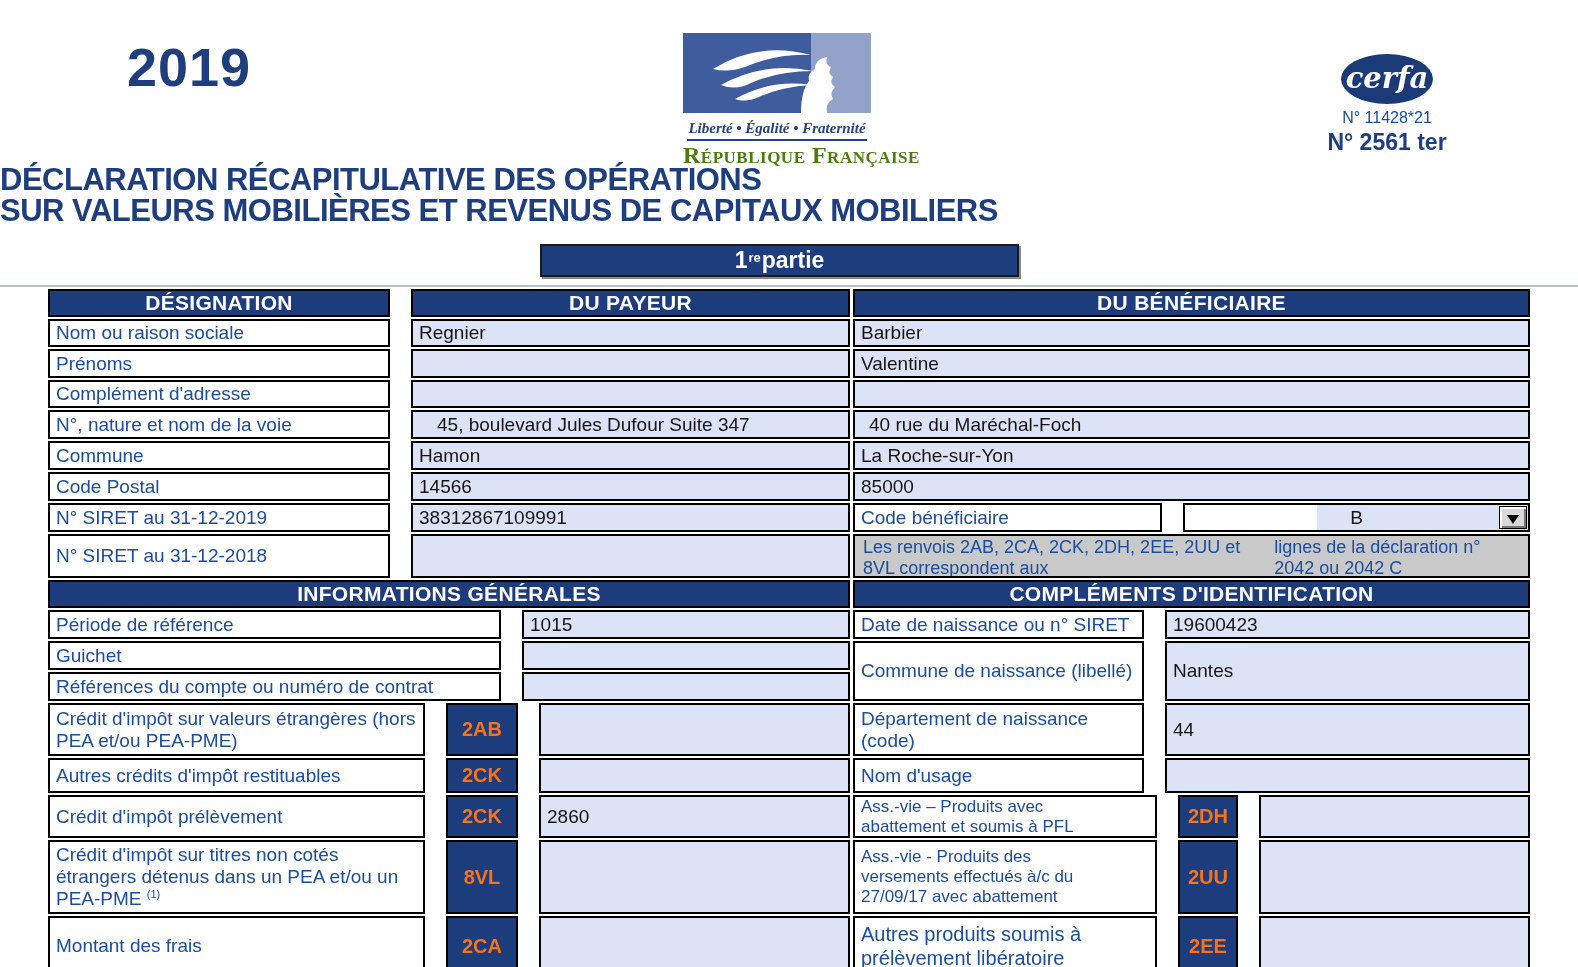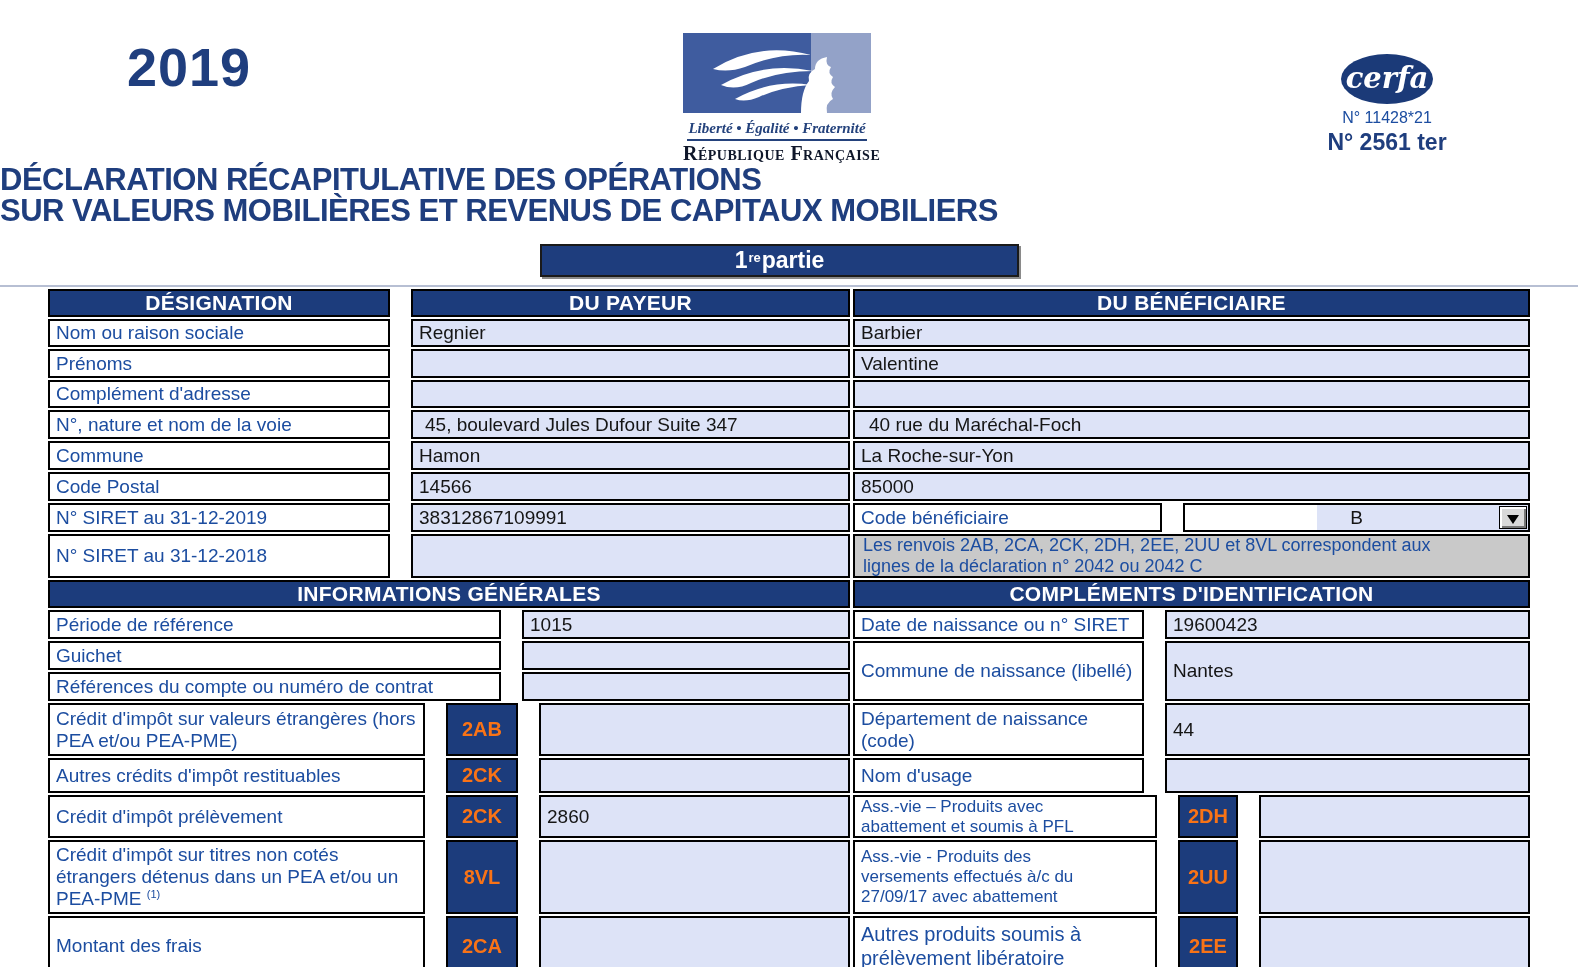--- a/index.html
+++ b/index.html
@@ -9,21 +9,21 @@
 
   .year{position:absolute;left:127px;top:36px;font-size:54px;font-weight:700;
         color:#1f3e7e;letter-spacing:1px}
 
   
   .marianne{position:absolute;left:683px;top:33px;width:188px;text-align:center}
   .motto{font-family:"Liberation Serif",serif;font-style:italic;font-weight:600;
          font-size:15px;color:#24427c;margin-top:3px;white-space:nowrap}
   .rule{height:2px;background:#24427c;margin:2px 4px 1px}
   .republic{font-family:"Liberation Serif",serif;font-variant:small-caps;font-weight:700;
-            font-size:20px;color:#0f172a;letter-spacing:.5px;white-space:nowrap}
+            font-size:24px;color:#4d7c0f;letter-spacing:.5px;white-space:nowrap}
 
   
   .cerfa{position:absolute;left:1312px;top:54px;width:150px;text-align:center}
   .cerfa-oval{width:92px;height:50px;background:#1b3a78;border-radius:50%;margin:0 auto;
               display:flex;align-items:center;justify-content:center;color:#fff;
               font-family:"DejaVu Serif",serif;font-style:italic;font-weight:700;
               font-size:29px;padding-bottom:3px}
   .cerfa-small{font-size:16px;color:#1c4da0;margin-top:5px}
   .cerfa-big{font-size:23px;color:#1f3e7e;font-weight:700;margin-top:2px}
 
@@ -42,25 +42,25 @@
   .half{display:flex;flex-direction:column;gap:2px}
   .left{width:802px}.right{width:677px}
   .row{display:flex;gap:21px}
   .c{border:2px solid #000;display:flex;align-items:center;padding:0 6px;overflow:hidden}
   .grow{flex:1}
   .hd{background:#1c3c7c;color:#fff;font-weight:700;font-size:21px;justify-content:center;letter-spacing:.3px}
   .lbl{background:#fff;color:#1c4da0;font-size:19px;line-height:22px}
   .val{background:#dde3f7;color:#151515;font-size:19px}
   .code{background:#1c3c7c;color:#f97316;font-weight:700;font-size:20px;justify-content:center;padding:4px}
   .note{background:#c9c9c9;color:#1c4da0;font-size:18px;line-height:21px;
-        flex-direction:column;align-items:flex-start;justify-content:center;padding:1px 8px}
+        align-items:flex-start;justify-content:center;padding:1px 8px}
   .lbl-sm{font-size:17px;line-height:20px}
   .lbl-md{font-size:20px;line-height:24px}
   .wrapnarrow{display:inline-block;max-width:235px}
-  .ind-lg{padding-left:12px}.ind-sm{padding-left:14px}
+  .ind-lg{padding-left:24px}.ind-sm{padding-left:14px}
   .lbl sup{font-size:11px;line-height:1}
 
   .h28{height:28px}.h29{height:29px}.h35{height:35px}.h43{height:43px}
   .h44{height:44px}.h53{height:53px}.h60{height:60px}.h74{height:74px}
   .w342{width:342px}.w377{width:377px}.w453{width:453px}.w72{width:72px}
   .w309{width:309px}.w367{width:291px}.w304{width:304px}.w60{width:60px}
 
   .combo{border:2px solid #000;position:relative;display:flex;align-items:center;
          justify-content:center;font-size:19px;color:#151515;
          background:linear-gradient(90deg,#fff 0,#fff 132px,#dde3f7 132px)}

